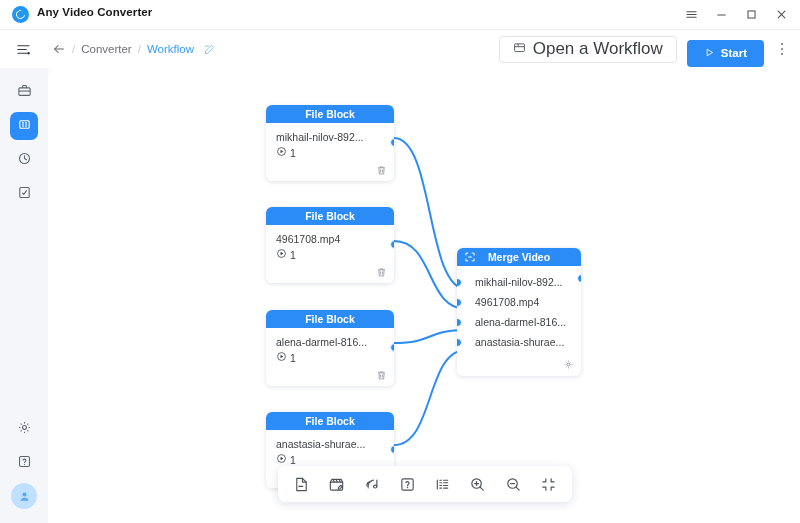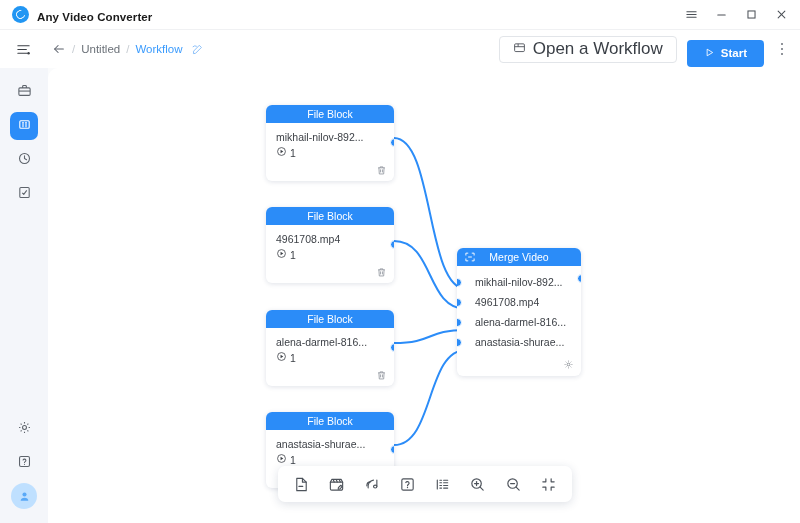--- a/index.html
+++ b/index.html
@@ -10,21 +10,21 @@
     overflow: hidden;
   }
   .app { position: relative; width: 800px; height: 523px; background:#fafbfc; }
 
   
   .titlebar {
     position:absolute; top:0; left:0; width:800px; height:30px;
     background:#ffffff; display:flex; align-items:center;
     border-bottom:1px solid #f0f1f3;
   }
-  .brand { display:flex; align-items:flex-end; gap:8px; padding-left:12px; }
+  .brand { display:flex; align-items:flex-start; gap:8px; padding-left:12px; }
   .brand-logo {
     width:17px; height:17px; border-radius:50%;
     background:#2196f3; position:relative;
     display:flex; align-items:center; justify-content:center;
   }
   .brand-logo::after {
     content:""; width:7px; height:7px; border-radius:50%;
     border:1.6px solid #ffffff; border-right-color:transparent;
     transform:rotate(-35deg);
   }
@@ -88,21 +88,21 @@
   }
   .edges { position:absolute; inset:0; width:752px; height:455px; pointer-events:none; }
 
   
   .node {
     position:absolute; background:#fff; border-radius:6px;
     box-shadow:0 1px 5px rgba(30,50,90,.14); overflow:hidden;
   }
   .node-hd {
     height:18px; background:#2b8cf8; color:#fff;
-    font-size:10.5px; font-weight:normal;
+    font-size:10.5px; font-weight:bold;
     display:flex; align-items:center; justify-content:center;
     position:relative;
   }
   .node-hd .hd-ico { position:absolute; left:7px; top:3px; display:flex; }
   .node-bd { padding:8px 10px 5px 10px; }
   .fname { font-size:10.5px; color:#3b3f45; white-space:nowrap; }
   .cnt { display:flex; align-items:center; gap:3px; margin-top:3px; font-size:10.5px; color:#3b3f45; }
   .trash { display:flex; justify-content:flex-end; padding:1px 7px 5px 0; color:#8b9099; }
 
   .filenode { width:128px; }
@@ -190,21 +190,21 @@
     <div class="back-arrow">
       <svg width="14" height="14" viewBox="0 0 16 16">
           <g stroke="#5b616b" stroke-width="1.2" fill="none" stroke-linecap="round" stroke-linejoin="round">
         <line x1="3" y1="8" x2="13" y2="8"></line>
             <polyline points="7,4 3,8 7,12"></polyline>
       </g>
         </svg>
     </div>
     <div class="crumbs">
       <span class="crumb-sep">/</span>
-      <span class="crumb-static">Untitled</span>
+      <span class="crumb-static">Converter</span>
       <span class="crumb-sep">/</span>
       <span class="crumb-active">Workflow</span>
       <span class="crumb-edit">
         <svg width="13" height="13" viewBox="0 0 16 16">
             <g stroke="#7fb8f7" stroke-width="1.1" fill="none" stroke-linecap="round">
           <path d="M10.5 3.2 L12.8 5.5 L5.5 12.8 L3 13 L3.2 10.5 Z"></path>
               <path d="M2.5 4.5 q2-2 4.2-.6"></path>
         </g>
           </svg>
       </span>

